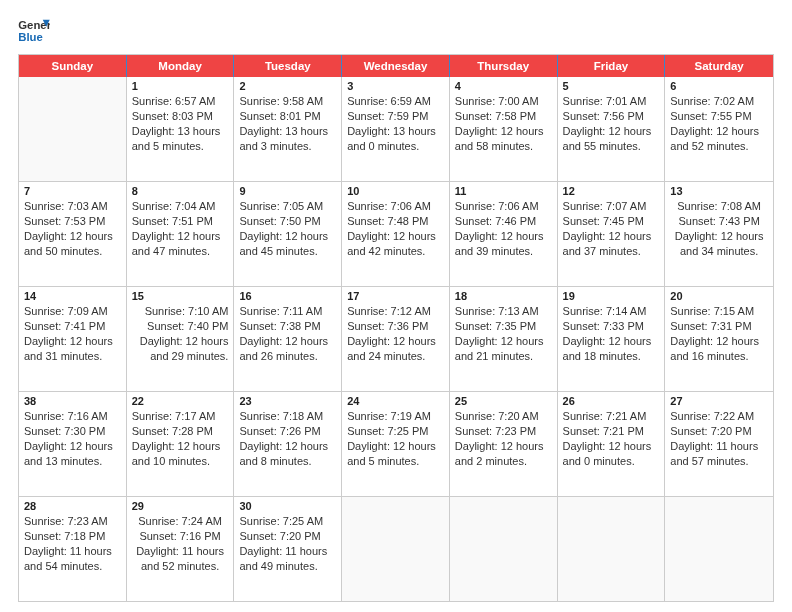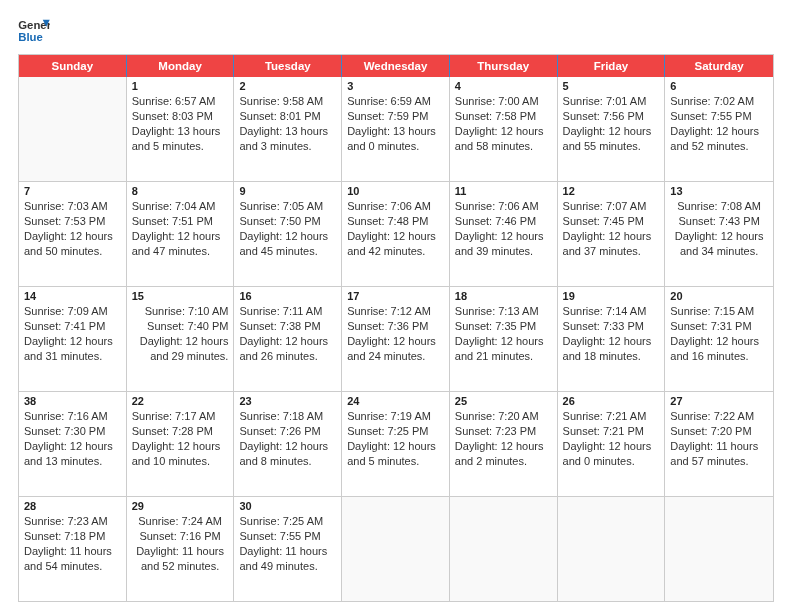--- a/index.html
+++ b/index.html
@@ -338,21 +338,21 @@
           <div class="cal-cell">
             <div class="day-num">29</div>
             <div class="day-info" style="white-space: pre-line; text-align: center;">Sunrise: 7:24 AM
 Sunset: 7:16 PM
 Daylight: 11 hours
 and 52 minutes.</div>
           </div>
           <div class="cal-cell">
             <div class="day-num">30</div>
             <div class="day-info" style="white-space: pre-line;">Sunrise: 7:25 AM
-Sunset: 7:55 PM
+Sunset: 7:20 PM
 Daylight: 11 hours
 and 49 minutes.</div>
           </div>
           <div class="cal-cell empty"></div>
           <div class="cal-cell empty"></div>
           <div class="cal-cell empty"></div>
           <div class="cal-cell empty"></div>
         </div>
       </div>
   </div>

